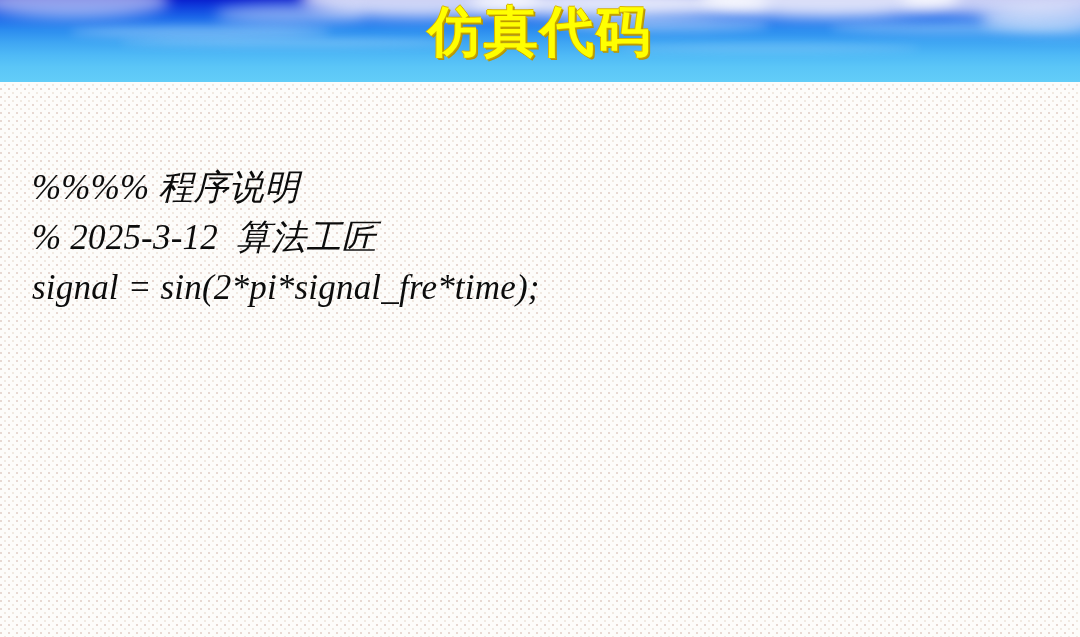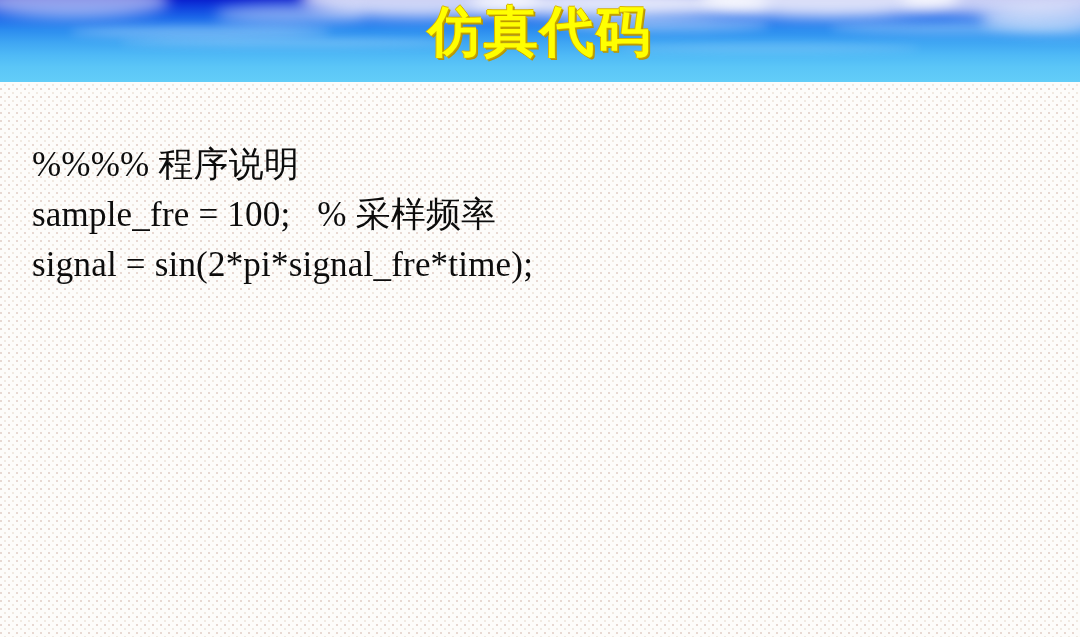--- a/index.html
+++ b/index.html
@@ -118,22 +118,23 @@
       -1px 0 0 #d8b400,
       0 -1px 0 #d8b400;
     white-space: nowrap;
     z-index: 5;
   }
 
   
   #code-block {
     position: absolute;
     left: 32px;
-    top: 140px;
+    top: 163px;
     width: 1020px;
+    font-style: italic;
   }
   .code-line {
     font-family: "Liberation Serif", "DejaVu Serif", serif;
     font-size: 35px;
     line-height: 50px;
     color: #0c0c0c;
     white-space: pre;
     letter-spacing: 0.2px;
   }
 </style>
@@ -157,17 +158,17 @@
     <div class="cloud-band c8"></div>
     <div class="cloud-band c9"></div>
     <div class="cloud-band c10"></div>
 
 
     <div id="slide-title">仿真代码</div>
   </div>
 
   <div id="code-block">
     <div class="code-line">%%%% 程序说明</div>
-    <div class="code-line">sample_fre = 100;   % 采样频率</div>
+    <div class="code-line">% 2025-3-12  算法工匠</div>
     <div class="code-line">signal = sin(2*pi*signal_fre*time);</div>
   </div>
 
 </div>
 
 </body></html>

